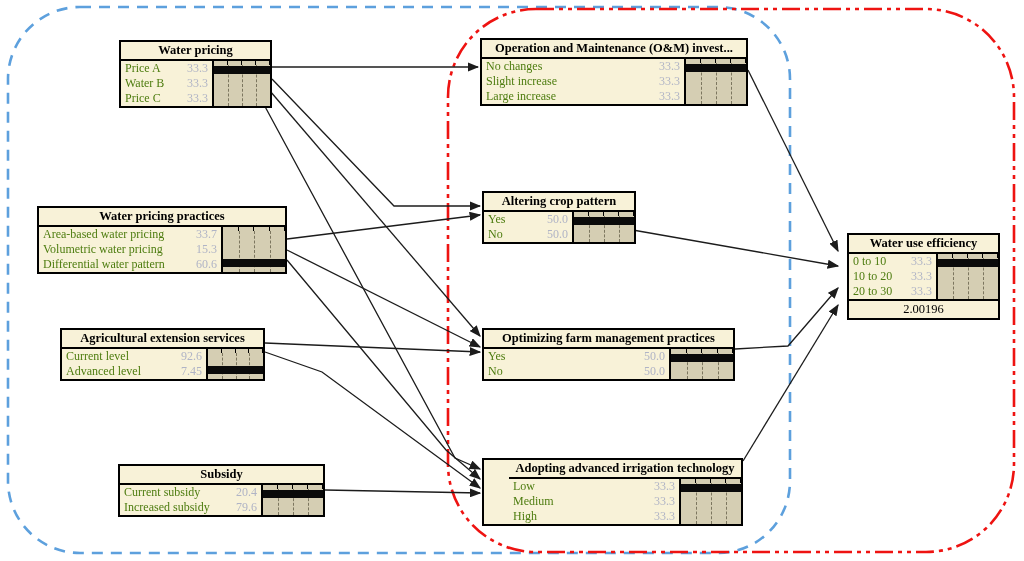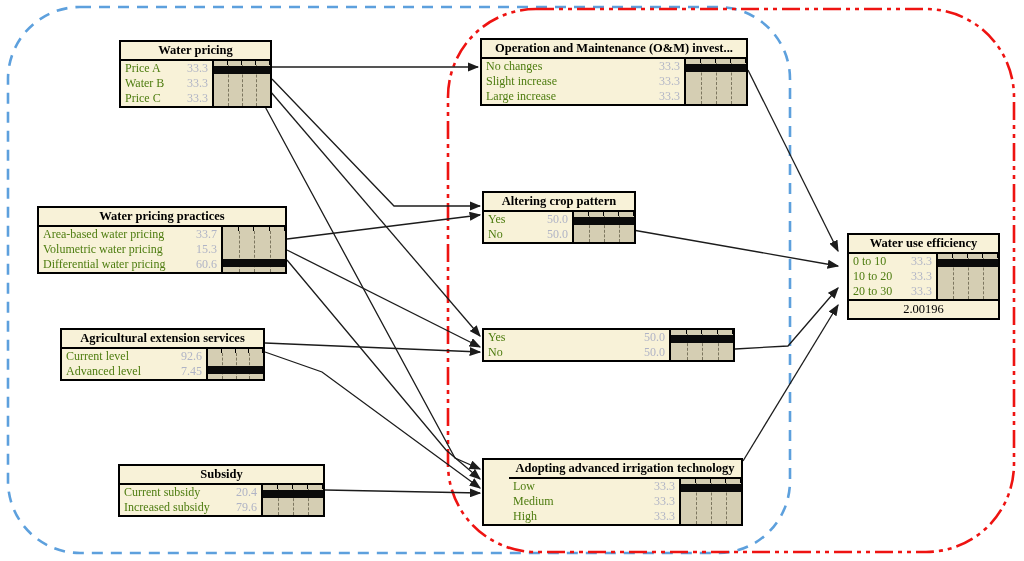--- a/index.html
+++ b/index.html
@@ -115,21 +115,21 @@
         <div class="states">
           <div class="state-row">
             <span class="state-label">Area-based water pricing</span>
             <span class="state-value">33.7</span>
           </div>
           <div class="state-row">
             <span class="state-label">Volumetric water pricing</span>
             <span class="state-value">15.3</span>
           </div>
           <div class="state-row">
-            <span class="state-label">Differential water pricing</span>
+            <span class="state-label">Differential water pattern</span>
             <span class="state-value">60.6</span>
           </div>
         </div>
         <div class="bar-panel" style="width: 62px; height: 45px;">
           <div class="tick" style="left: calc(0% - 1px);"></div>
           <div class="tick" style="left: calc(25% - 1px);"></div>
           <div class="tick" style="left: calc(50% - 1px);"></div>
           <div class="tick" style="left: calc(75% - 1px);"></div>
           <div class="tick" style="left: calc(100% - 1px);"></div>
           <div class="gridline" style="left: 25%;"></div>
@@ -185,20 +185,21 @@
           <div class="tick" style="left: calc(75% - 1px);"></div>
           <div class="tick" style="left: calc(100% - 1px);"></div>
           <div class="gridline" style="left: 25%;"></div>
           <div class="gridline" style="left: 50%;"></div>
           <div class="gridline" style="left: 75%;"></div>
           <div class="band" style="top: 17px;"></div>
         </div>
       </div>
     </div>
   <div class="node" style="left:482px;top:328px;width:253px;">
+      <div class="node-title">Optimizing farm management practices</div>
       <div class="node-body">
         <div class="states">
           <div class="state-row">
             <span class="state-label">Yes</span>
             <span class="state-value">50.0</span>
           </div>
           <div class="state-row">
             <span class="state-label">No</span>
             <span class="state-value">50.0</span>
           </div>

